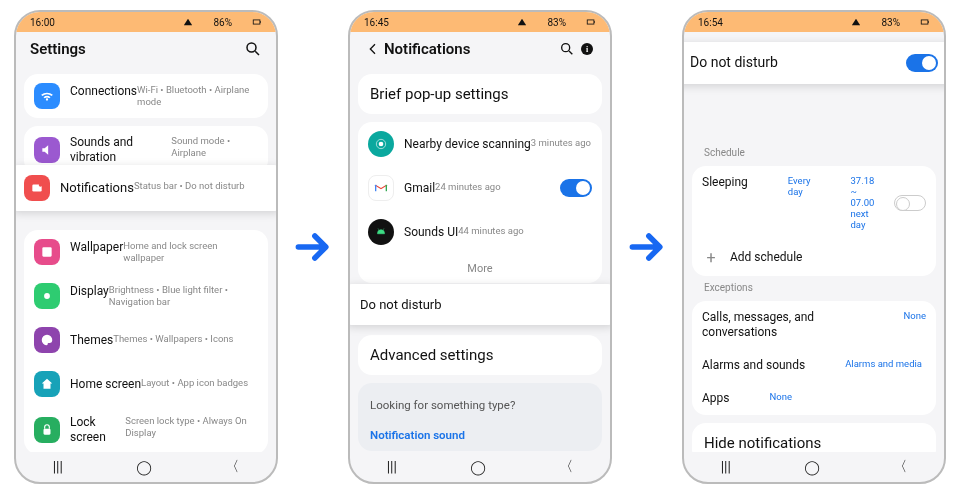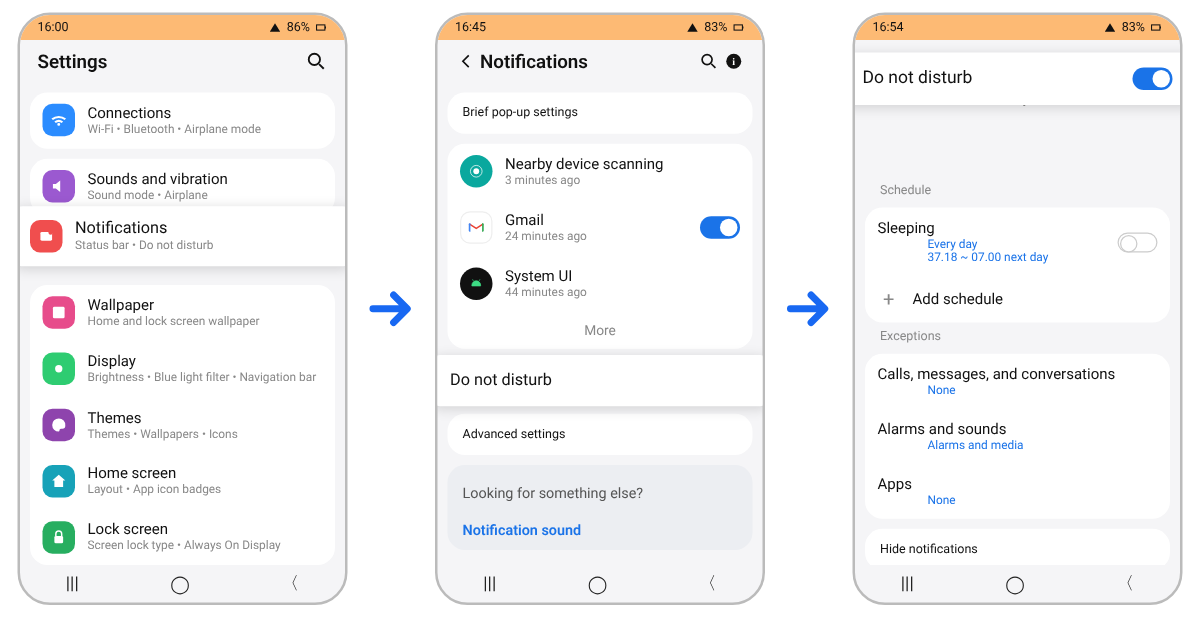--- a/index.html
+++ b/index.html
@@ -4,34 +4,34 @@
 <style>
   * { box-sizing: border-box; margin: 0; padding: 0; }
   body { font-family: -apple-system, "Segoe UI", Roboto, sans-serif; background: #fff; width: 960px; height: 504px; overflow: hidden; position: relative; }
   .stage { display: flex; align-items: center; justify-content: space-between; padding: 10px 14px; gap: 8px; }
   .phone {
     width: 264px; height: 474px; border: 2px solid #bbb; border-radius: 26px;
     background: #f5f5f7; position: relative; overflow: hidden; flex-shrink: 0;
     display: flex; flex-direction: column;
   }
   .statusbar { height: 20px; display: flex; justify-content: space-between; align-items: center; padding: 0 14px; font-size: 10px; color: #111; background: #fdba74; }
-  .status-r { display: flex; gap: 4px; align-items: flex-start; }
+  .status-r { display: flex; gap: 20px; align-items: flex-start; }
   .status-r svg { width: 10px; height: 10px; }
   .titlebar { height: 34px; display: flex; align-items: center; padding: 0 14px; gap: 2px; font-size: 15px; font-weight: 600; color: #111; }
   .titlebar .spacer { flex: 1; }
   .icon-btn { width: 18px; height: 18px; display: flex; align-items: center; justify-content: center; color: #111; }
   .scroll { flex: 1; overflow: hidden; padding: 0 8px 6px 8px; }
   .card { background: #fff; border-radius: 14px; margin-top: 8px; overflow: hidden; }
   .row { display: flex; align-items: center; padding: 9px 10px; gap: 10px; }
   .app-icon { width: 26px; height: 26px; border-radius: 8px; flex-shrink: 0; display: flex; align-items: center; justify-content: center; color: #fff; }
-  .col { display: flex; flex-direction: column; min-width: 0; }
+  .col { display: flex; min-width: 0; }
   .title { font-size: 12px; color: #111; line-height: 1.25; }
   .sub { font-size: 9.5px; color: #888; line-height: 1.25; }
   .section-head { font-size: 10px; color: #888; padding: 6px 12px 0 12px; }
-  .thinrow { padding: 11px 12px; font-size: 10px; color: #111; }
+  .thinrow { padding: 11px 12px; font-size: 15px; color: #111; }
   .link { color: #1a73e8; font-weight: 600; font-size: 11.5px; }
   .more { text-align: center; font-size: 11px; color: #888; padding: 8px 0; }
   .navbar { height: 30px; display: flex; justify-content: space-around; align-items: center; border-top: none; }
   .navbar span { color: #222; font-size: 14px; }
   .arrow { display: flex; align-items: center; justify-content: center; flex: 0 0 48px; }
   .arrow svg { width: 44px; height: 44px; }
   .popout { position: absolute; background: #fff; border-radius: 8px; box-shadow: 0 2px 10px rgba(0,0,0,.15); z-index: 5; }
   .toggle { width: 32px; height: 18px; border-radius: 10px; position: relative; flex-shrink: 0; }
   .toggle.on { background: #1a73e8; }
   .toggle::after { content: ""; width: 14px; height: 14px; border-radius: 50%; background: #fff; position: absolute; top: 2px; }
@@ -254,36 +254,36 @@
           <span class="spacer" style="flex:1"></span>
           <div class="toggle on"></div>
         </div>
         <div class="row">
           <div class="app-icon" style="background:#111;border-radius:50%">
               <svg width="14" height="14" viewBox="0 0 24 24">
                 <path fill="#3ddc84" d="M6 14a6 6 0 0112 0v1H6zm2-6l-1-2m9 2l1-2" stroke="#3ddc84"></path>
               </svg>
             </div>
           <div class="col">
-              <div class="title">System UI</div>
+              <div class="title">Sounds UI</div>
               <div class="sub">44 minutes ago</div>
             </div>
         </div>
         <div class="more">More</div>
       </div>
 
       <div class="popout" style="left:-6px; right:-6px; top:272px;">
         <div class="thinrow" style="padding:13px 16px; font-size:13px">Do not disturb</div>
       </div>
       <div style="height:44px"></div>
       <div class="card">
           <div class="thinrow">Advanced settings</div>
         </div>
       <div class="grey-card">
-        <div class="thinrow" style="color:#555;font-size:11.5px">Looking for something else?</div>
+        <div class="thinrow" style="color:#555;font-size:11.5px">Looking for something type?</div>
         <div class="thinrow link" style="padding:5px 12px">Notification sound</div>
 
       </div>
     </div>
     <div class="navbar">
       <span>|||</span>
       <span>◯</span>
       <span>〈</span>
     </div>
   </div>

